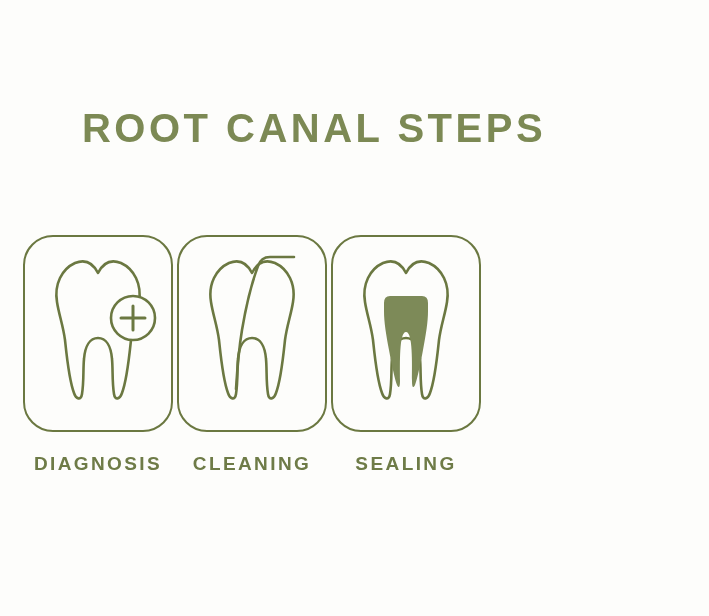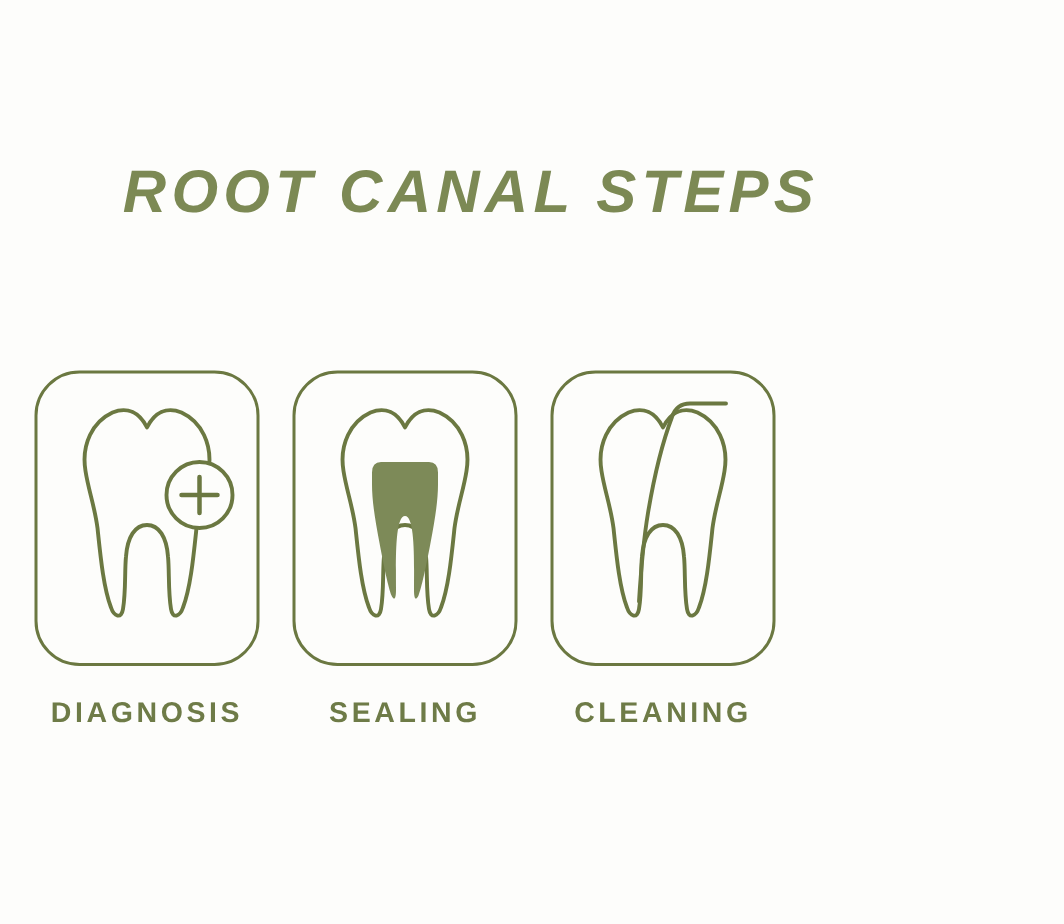--- a/index.html
+++ b/index.html
@@ -16,25 +16,24 @@
     font-family:"Liberation Sans", sans-serif;
     overflow:hidden;
   }
   .page{position:relative;width:709px;height:616px;}
   .title{
     position:absolute;top:104px;left:0;width:628px;
     margin:0;text-align:center;
     font-size:40px;font-weight:700;letter-spacing:3.5px;
     color:var(--title);line-height:1.2;
     white-space:nowrap;
-    font-style:italic;
   }
   .row{
-    position:absolute;top:247px;left:23px;
-    display:flex;gap:22px;
+    position:absolute;top:235px;left:23px;
+    display:flex;gap:4px;
   }
   .step{
     width:150px;display:flex;flex-direction:column;align-items:center;
   }
   .card{
     box-sizing:border-box;
     width:150px;height:197px;
     border:2.2px solid var(--outline);
     border-radius:30px;
     display:flex;justify-content:center;align-items:flex-start;
@@ -84,36 +83,36 @@
           <use href="#tooth"></use>
           <circle class="backed" cx="95" cy="70" r="22"></circle>
           <path d="M83,70 H107 M95,58 V82" style="stroke-width:3"></path>
         </svg>
       </div>
       <div class="step-label">DIAGNOSIS</div>
     </div>
 
     <div class="step">
       <div class="card">
+        <svg class="icon" width="120" height="170" viewBox="0 0 120 170" aria-label="tooth-with-root-file-icon">
+          <use href="#tooth"></use>
+          <path d="M102,9 H78 Q69,9 66,18 C60,34 54,58 50,82 C47,100 45,125 44,141"></path>
+        </svg>
+      </div>
+      <div class="step-label">CLEANING</div>
+    </div>
+
+    <div class="step">
+      <div class="card">
         <svg class="icon" width="120" height="170" viewBox="0 0 120 170" aria-label="tooth-with-filled-canal-icon">
           <use href="#tooth"></use>
           <path class="solid" d="M44,48 H76 Q82,48 82,55 V63 C82,74 80,86 77,102
             C74,118 71,132 69,137 C67,141 66,139 66,133 C66,116 67,84 60,84
             C53,84 54,116 54,133 C54,139 53,141 51,137 C49,132 46,118 43,102
             C40,86 38,74 38,63 V55 Q38,48 44,48 Z"></path>
         </svg>
       </div>
       <div class="step-label">SEALING</div>
     </div>
 
-    <div class="step">
-      <div class="card">
-        <svg class="icon" width="120" height="170" viewBox="0 0 120 170" aria-label="tooth-with-root-file-icon">
-          <use href="#tooth"></use>
-          <path d="M102,9 H78 Q69,9 66,18 C60,34 54,58 50,82 C47,100 45,125 44,141"></path>
-        </svg>
-      </div>
-      <div class="step-label">CLEANING</div>
-    </div>
-
 
   </div>
 </div>
 
 </body></html>

